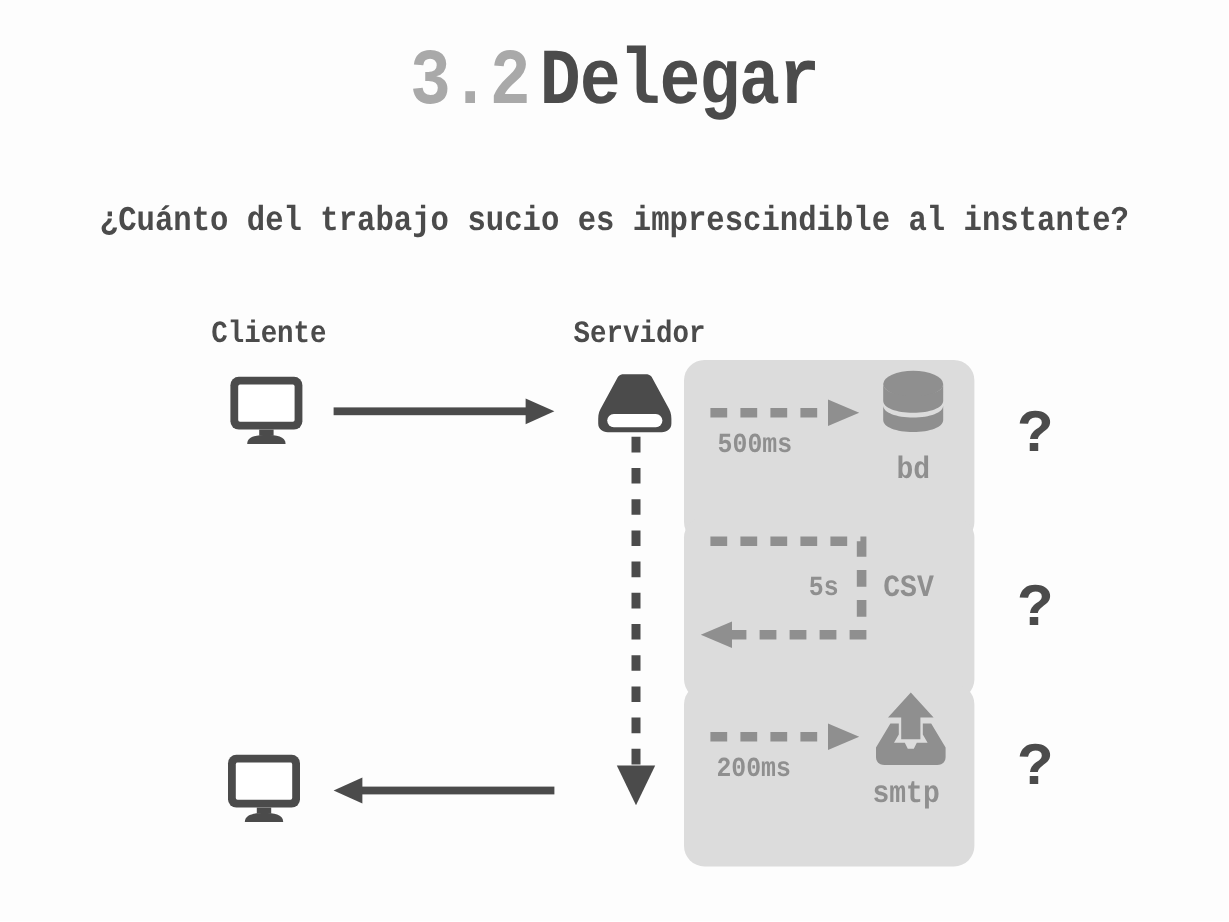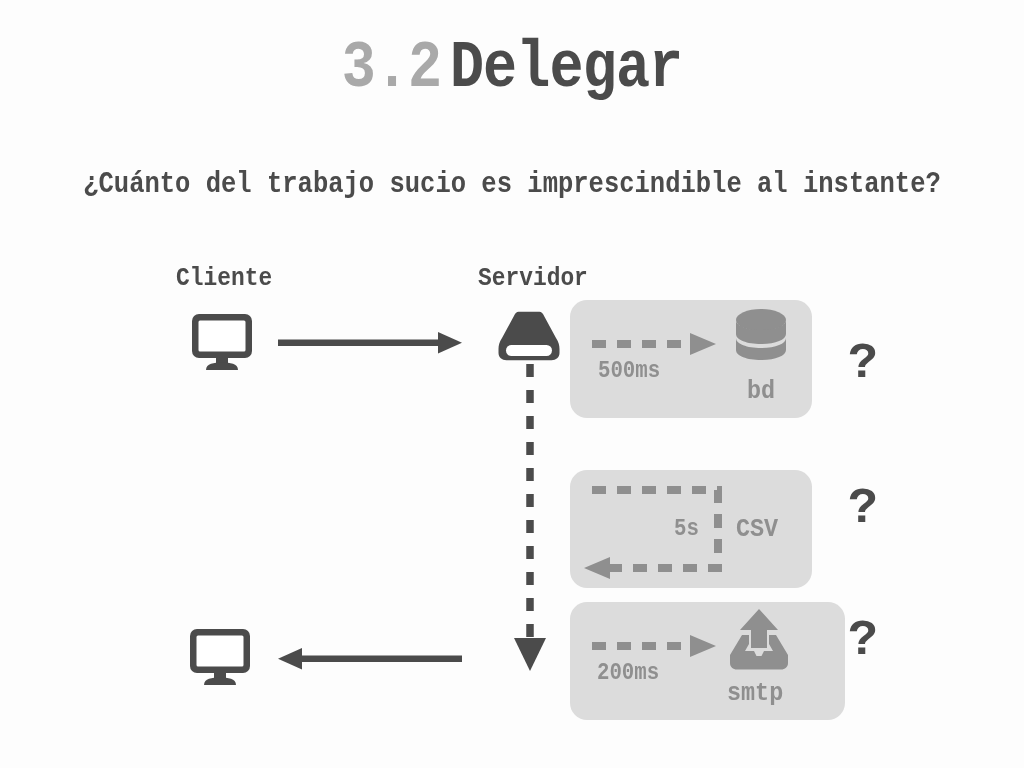--- a/index.html
+++ b/index.html
@@ -105,27 +105,27 @@
     top: 362px;
     width: 44px;
     height: 312px;
   }
 
   
   .card {
     position: absolute;
     left: 570px;
     width: 242px;
-    height: 118px;
+    height: 152px;
     background: #dcdcdc;
     border-radius: 17px;
   }
   #card-0 { top: 300px; }
-  #card-1 { top: 470px; text-align: right; }
-  #card-2 { top: 602px; padding-left: 33px; }
+  #card-1 { top: 431px; text-align: right; }
+  #card-2 { top: 570px; }
 
   .card-svg {
     position: absolute;
     left: 0; top: 0;
     width: 242px;
     height: 118px;
   }
 
   .lat-label {
     position: absolute;

